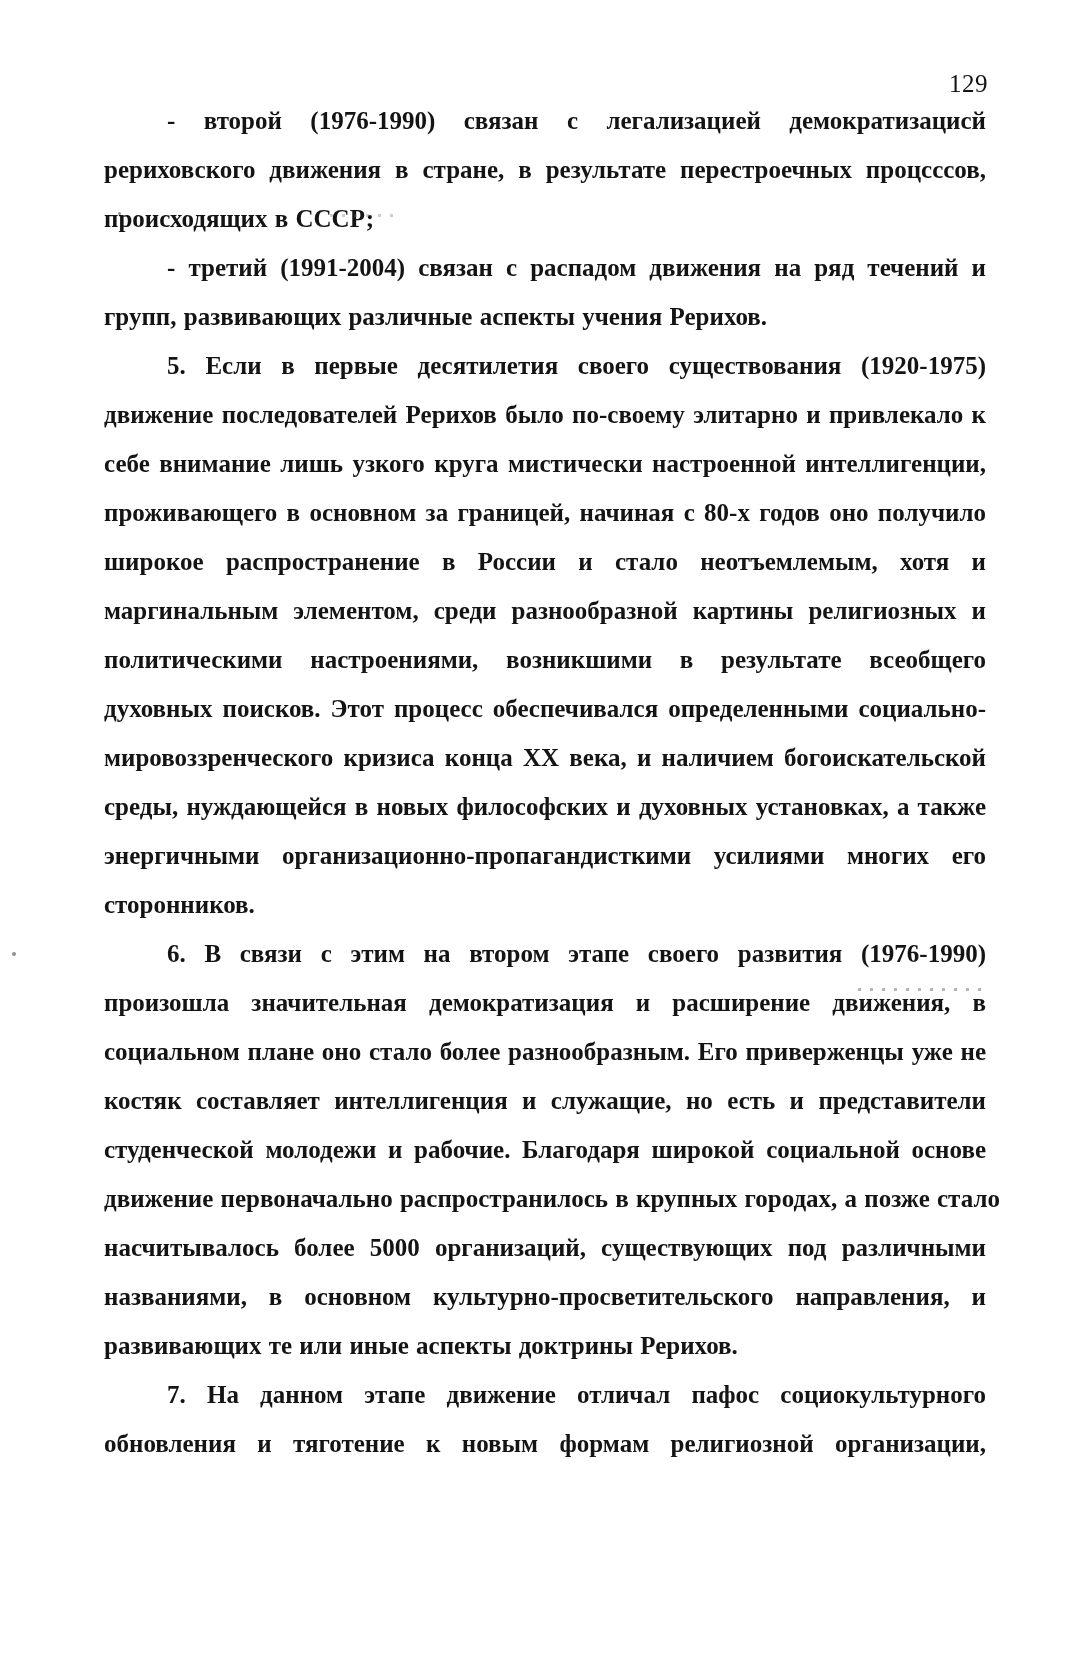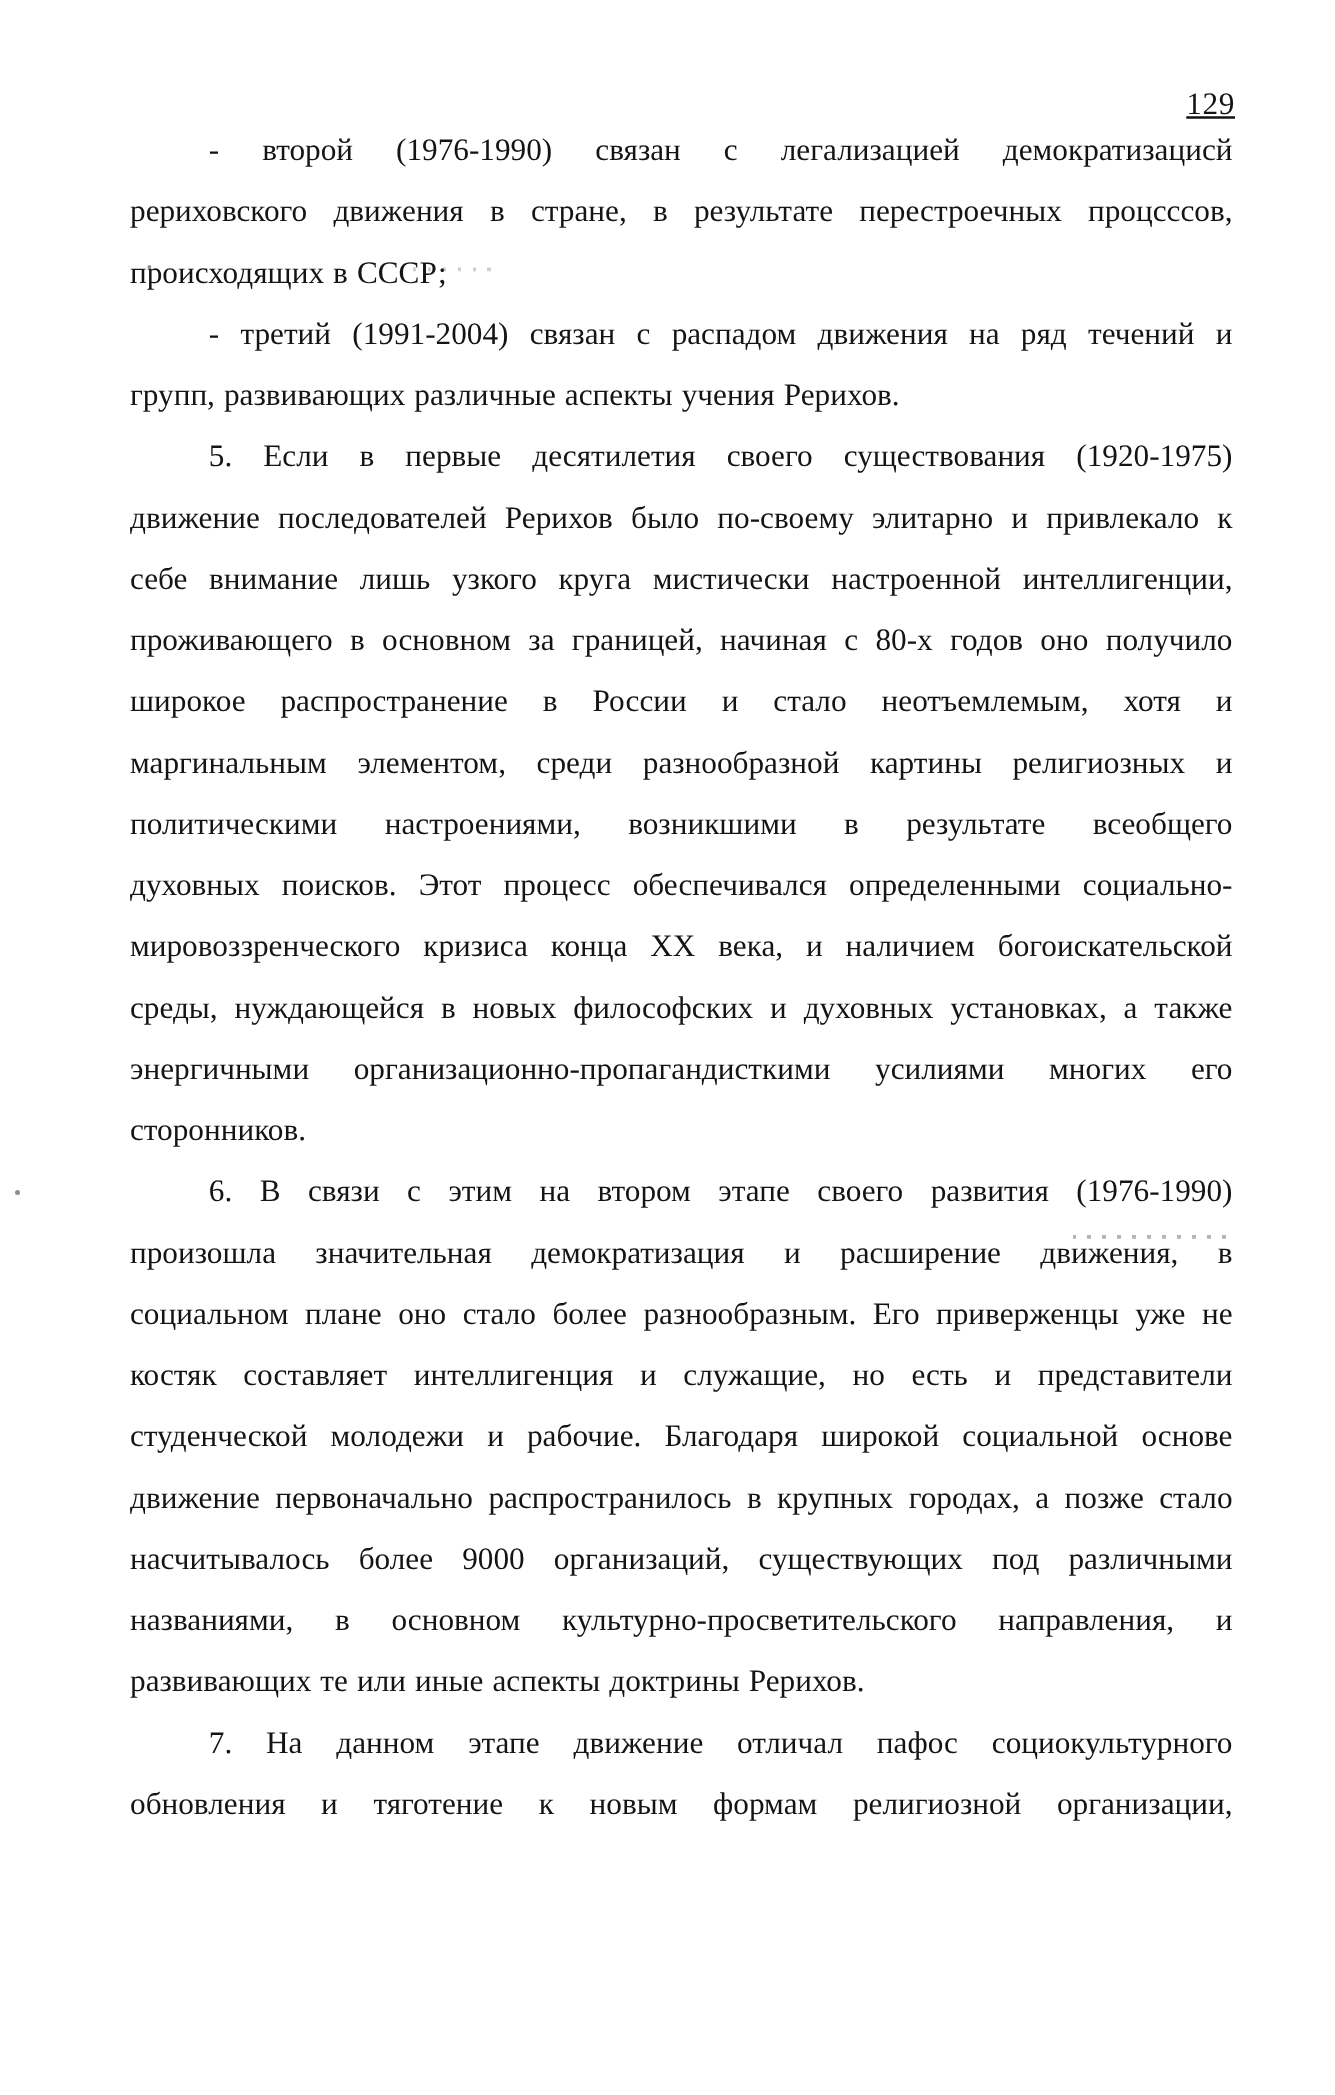--- a/index.html
+++ b/index.html
@@ -19,33 +19,33 @@
     position: absolute;
     inset: 0;
     background: #ffffff;
   }
   .page-number {
     position: absolute;
     top: 70px;
     right: 80px;
     font-size: 25px;
     letter-spacing: 0.5px;
-    text-decoration: underline;
   }
   .text-block {
     position: absolute;
     left: 104px;
     top: 96px;
     width: 882px;
     font-size: 25px;
     line-height: 49px;
   }
   .para {
     margin: 0;
     padding: 0;
+    font-weight: bold;
   }
   .line {
     text-align: justify;
     text-align-last: justify;
     white-space: nowrap;
     word-spacing: 1px;
   }
   .line.first {
     text-indent: 63px;
   }
@@ -102,21 +102,21 @@
         <div class="line">энергичными организационно-пропагандисткими усилиями многих его</div>
         <div class="line last">сторонников.</div>
       </div>
       <div class="para">
         <div class="line first">6. В связи с этим на втором этапе своего развития (1976-1990)</div>
         <div class="line">произошла значительная демократизация и расширение движения, в</div>
         <div class="line">социальном плане оно стало более разнообразным. Его приверженцы уже не</div>
         <div class="line">костяк составляет интеллигенция и служащие, но есть и представители</div>
         <div class="line">студенческой молодежи и рабочие. Благодаря широкой социальной основе</div>
         <div class="line">движение первоначально распространилось в крупных городах, а позже стало</div>
-        <div class="line">насчитывалось более 9000 организаций, существующих под различными</div>
+        <div class="line">насчитывалось более 5000 организаций, существующих под различными</div>
         <div class="line">названиями, в основном культурно-просветительского направления, и</div>
         <div class="line last">развивающих те или иные аспекты доктрины Рерихов.</div>
       </div>
       <div class="para">
         <div class="line first">7. На данном этапе движение отличал пафос социокультурного</div>
         <div class="line">обновления и тяготение к новым формам религиозной организации,</div>
       </div>
     </div>
 
   <span class="speck speck-a"></span>

